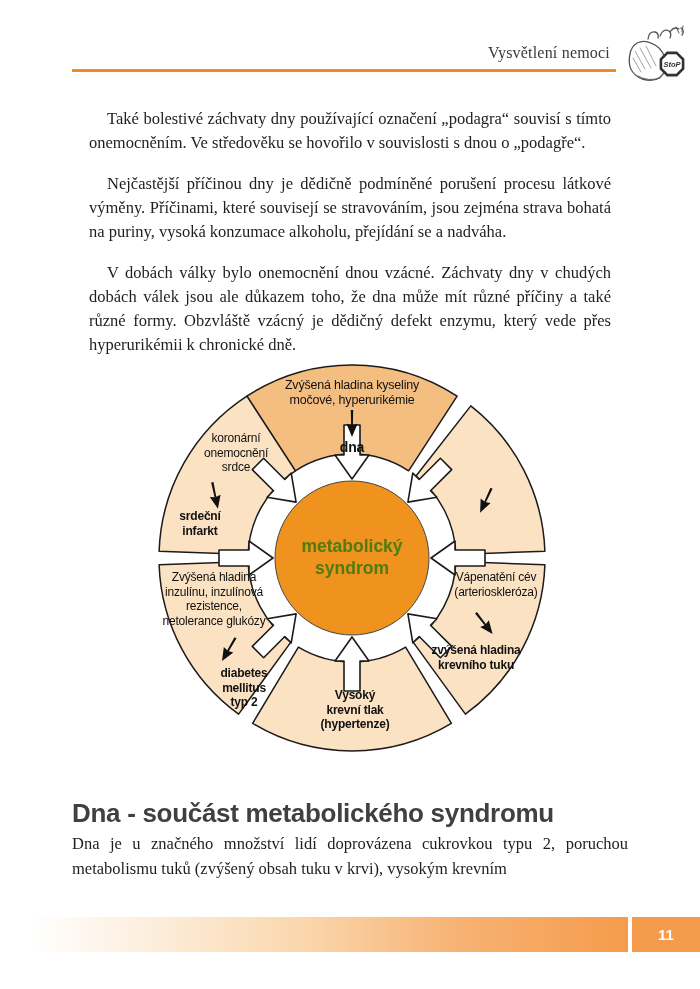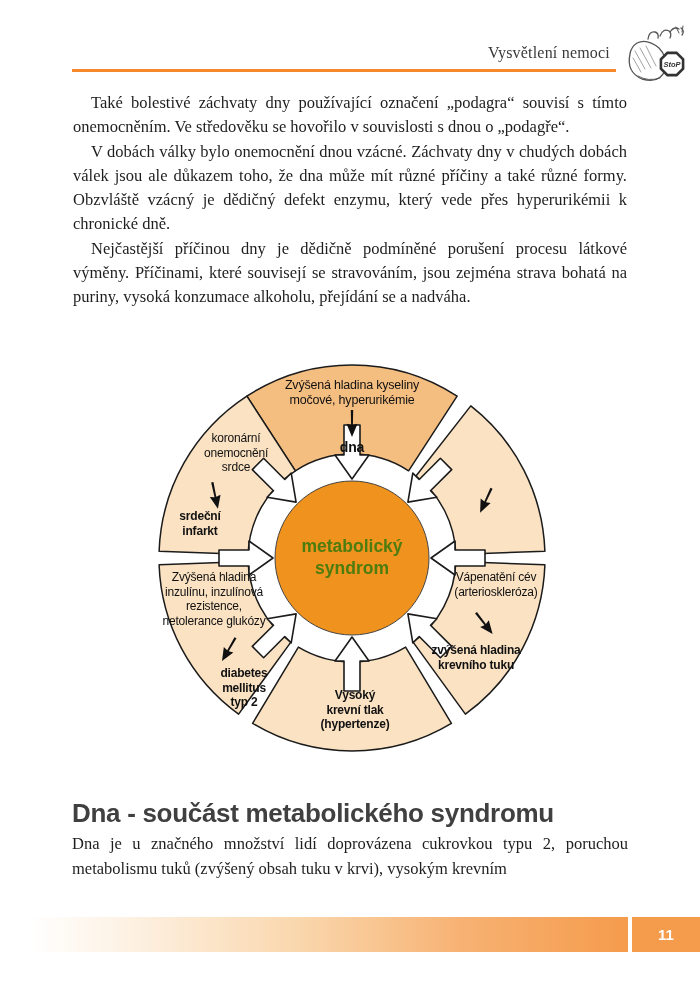--- a/index.html
+++ b/index.html
@@ -15,21 +15,21 @@
   }
   .header-rule{
     position:absolute;left:72px;top:69px;width:544px;height:3px;background:#F5882B;
   }
   .logo{position:absolute;top:24px;right:6px;width:76px;height:66px;}
   
   .bodyblock{
     position:absolute;left:72px;top:90px;width:556px;
     font-size:16.5px;line-height:24px;text-align:justify;
   }
-  .bodyblock p{margin:1px;text-indent:18px;}
+  .bodyblock p{margin:17px;text-indent:18px;}
   
   .diagram{position:absolute;left:152px;top:360px;width:400px;height:400px;}
   .diagram svg.ring{position:absolute;left:0;top:0;}
   .dlabel{
     position:absolute;transform:translate(-50%,-50%);
     font-family:"Liberation Sans", sans-serif;
     text-align:center;white-space:pre-line;line-height:1.22;
     letter-spacing:-0.2px;color:#111;
   }
   .cause{font-size:12px;}
@@ -82,22 +82,22 @@
       <path d="M20,52 Q30,58 42,54" stroke-width="0.9"></path>
     </g>
     <g>
       <path d="M58.6,28.9 L65.1,35.4 L65.1,44.6 L58.6,51.1 L49.4,51.1 L42.9,44.6 L42.9,35.4 L49.4,28.9 Z" fill="#ffffff" stroke="#333" stroke-width="2.6"></path>
       <text x="54" y="43" text-anchor="middle" font-family="Liberation Sans, sans-serif" font-size="7.5" font-weight="bold" font-style="italic" fill="#333">StoP</text>
     </g>
   </svg>
 
   <div class="bodyblock">
     <p>Také bolestivé záchvaty dny používající označení „podagra“ souvisí s tímto onemocněním. Ve středověku se hovořilo v souvislosti s dnou o „podagře“.</p>
+    <p>Nejčastější příčinou dny je dědičně podmíněné porušení procesu látkové výměny. Příčinami, které souvisejí se stravováním, jsou zejména strava bohatá na puriny, vysoká konzumace alkoholu, přejídání se a nadváha.</p>
     <p>V dobách války bylo onemocnění dnou vzácné. Záchvaty dny v chudých dobách válek jsou ale důkazem toho, že dna může mít různé příčiny a také různé formy. Obzvláště vzácný je dědičný defekt enzymu, který vede přes hyperurikémii k chronické dně.</p>
-    <p>Nejčastější příčinou dny je dědičně podmíněné porušení procesu látkové výměny. Příčinami, které souvisejí se stravováním, jsou zejména strava bohatá na puriny, vysoká konzumace alkoholu, přejídání se a nadváha.</p>
   </div>
 
   <div class="diagram">
     <svg class="ring" width="400" height="400" viewBox="0 0 400 400">
       <g stroke="#1b1b1b" stroke-width="1.5" stroke-linejoin="round">
         <path d="M94.9,36.1 A193,193 0 0 1 305.1,36.1 L256.6,110.8 A104,104 0 0 0 143.4,110.8 Z" fill="#F5BE81" stroke="#1b1b1b"></path>
         <path d="M318.8,45.9 A193,193 0 0 1 392.9,191.3 L303.9,194.4 A104,104 0 0 0 264.0,116.0 Z" fill="#FAE2C3" stroke="#1b1b1b"></path>
         <path d="M392.9,204.7 A193,193 0 0 1 313.4,354.1 L261.1,282.1 A104,104 0 0 0 303.9,201.6 Z" fill="#FAE2C3" stroke="#1b1b1b"></path>
         <path d="M299.4,363.4 A193,193 0 0 1 100.6,363.4 L146.4,287.1 A104,104 0 0 0 253.6,287.1 Z" fill="#FAE2C3" stroke="#1b1b1b"></path>
         <path d="M86.6,354.1 A193,193 0 0 1 7.1,204.7 L96.1,201.6 A104,104 0 0 0 138.9,282.1 Z" fill="#FAE2C3" stroke="#1b1b1b"></path>

